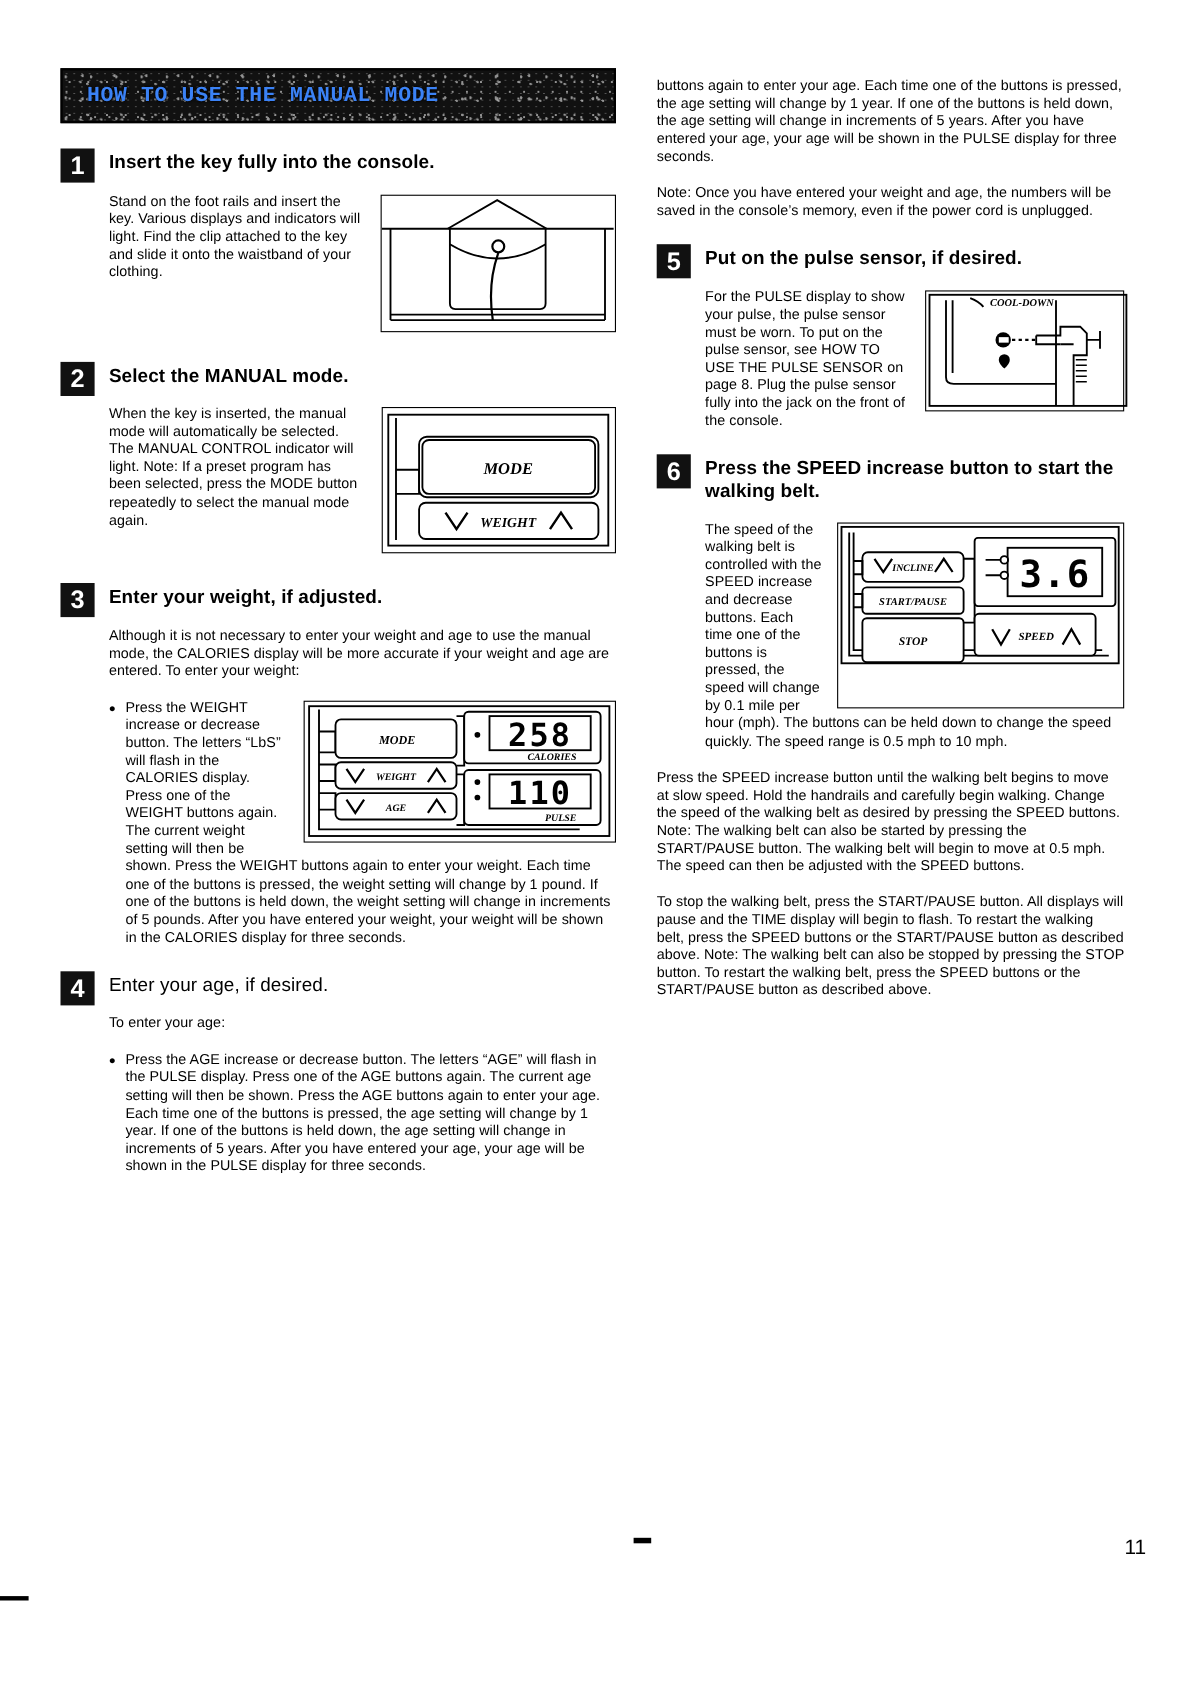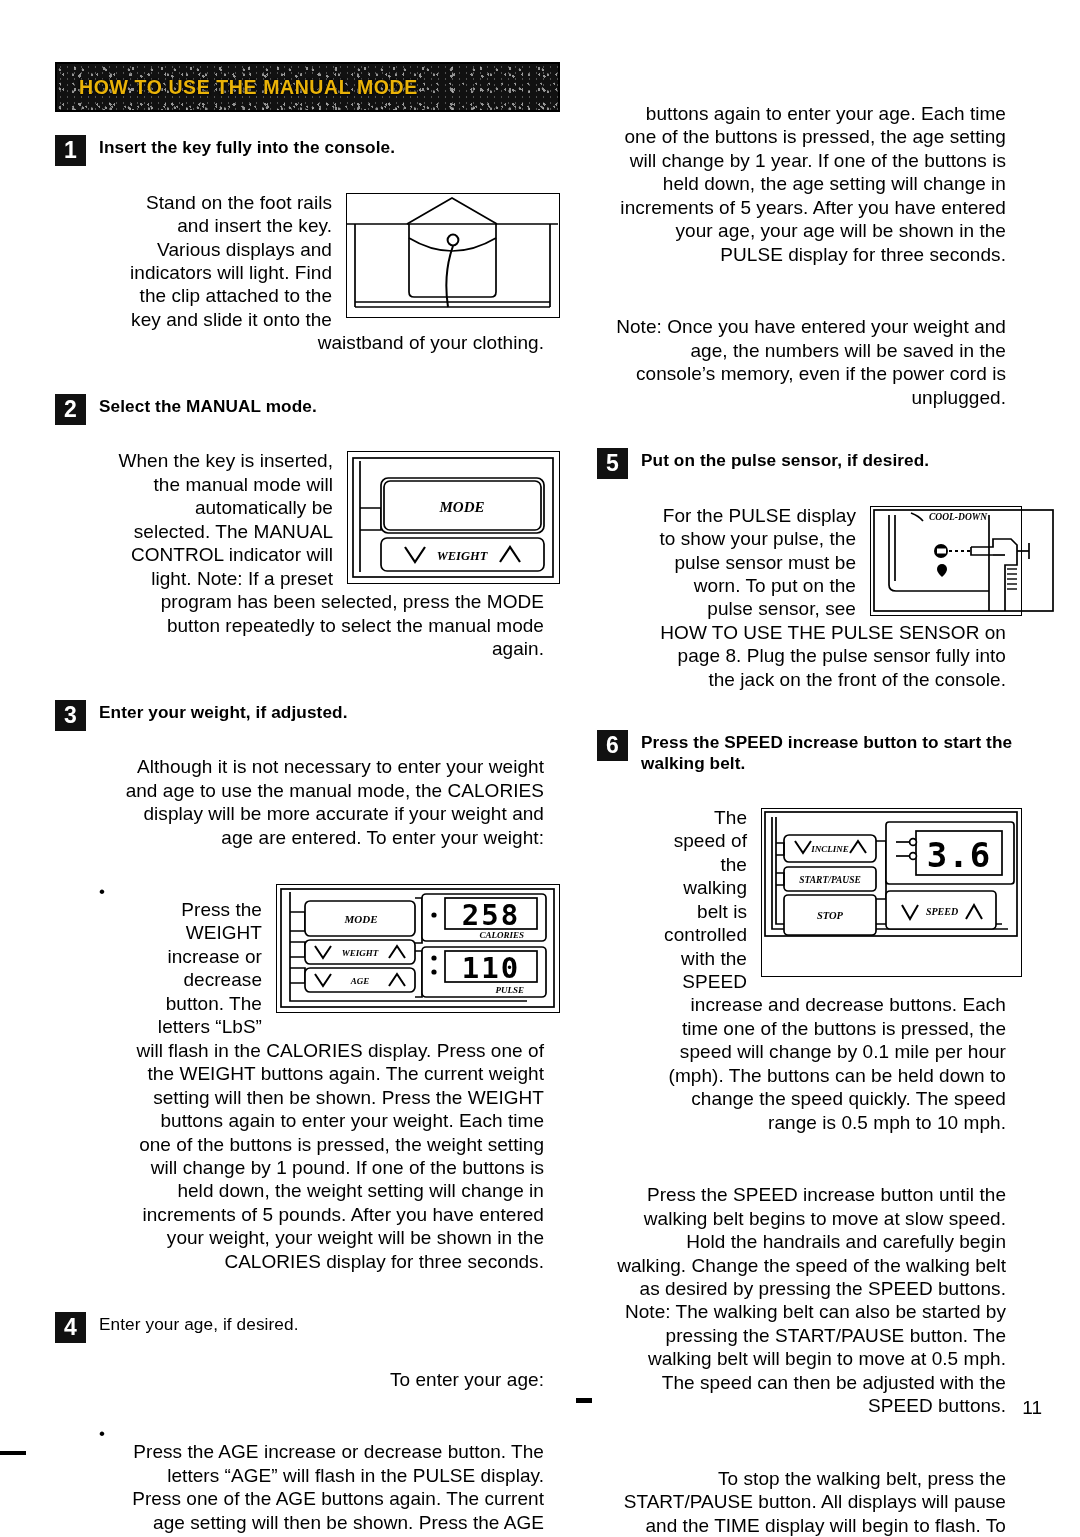--- a/index.html
+++ b/index.html
@@ -25,33 +25,33 @@
        radial-gradient(circle at 84% 62%, #fff 0 1.1px, transparent 1.2px),
        radial-gradient(circle at 25% 85%, #fff 0 1px, transparent 1.1px),
        radial-gradient(circle at 72% 88%, #fff 0 1.2px, transparent 1.3px);
      background-size:23px 19px,17px 15px,29px 21px,19px 17px,13px 23px,31px 14px;
      opacity:.55;}
   .banner .speck2{position:absolute;inset:0;
      background-image:
        radial-gradient(circle at 50% 50%, rgba(255,255,255,.8) 0 .8px, transparent .9px);
      background-size:7px 6px;opacity:.35;}
   .banner-text{position:absolute;left:22px;top:50%;transform:translateY(-50%);
-     color:#eab308;font-weight:bold;font-size:19.5px;letter-spacing:.6px;
-     text-shadow:0 0 2px #000,0 0 3px #000;white-space:nowrap;z-index:3;}
+     color:#3b82f6;font-weight:bold;font-size:19.5px;letter-spacing:.6px;
+     text-shadow:0 0 2px #000,0 0 3px #000;white-space:nowrap;z-index:3;font-family:Liberation Mono, monospace;}
 
   
   .step{position:relative;}
   .stepnum{position:absolute;left:0;top:0;width:31px;height:31px;background:#111;
            color:#fff;font-weight:bold;font-size:23px;line-height:31px;text-align:center;
            font-family:"Liberation Sans",sans-serif;}
   .stephead{margin-left:44px;font-weight:bold;font-size:17.2px;line-height:1.2;
             padding-top:2px;letter-spacing:.1px;}
   .stephead.tight{line-height:1.18;}
 
-  p{margin:16px;font-size:19px;line-height:1.235;letter-spacing:.05px;text-align:right;}
+  p{margin:0;font-size:13px;line-height:1.235;letter-spacing:.05px;}
   .body{margin-left:44px;} .gap-m{height:17px;} .gap-l{height:23px;}
 
   .bullet{display:flex;margin-left:44px;}
   .bullet .dot{width:15px;flex:none;font-size:17px;line-height:1.235;}
   .bullet .btxt{flex:1;}
 
   
   .wrapfig{float:right;margin:2px 0 4px 14px;}
   .clearer{clear:both;}
 
@@ -235,21 +235,21 @@
     <div class="gap-l"></div>
 
     <div class="step">
       <div class="stepnum">5</div>
       <div class="stephead">Put on the pulse sensor, if desired.</div>
     </div>
     <div class="gap-m"></div>
 
     <div class="body">
       <div class="wrapfig">
-        <div class="fig" style="width:152px;height:110px;">
+        <div class="fig" style="width:181px;height:110px;">
           <svg width="185" height="107" viewBox="0 0 185 107">
             <g fill="none" stroke="#000" stroke-width="1.7">
               <rect x="3" y="3" width="179" height="101"></rect>
               <path d="M18,8 L18,78 Q18,84 25,84 L118,84"></path>
               <path d="M24,8 L24,74"></path>
               <path d="M40,6 Q48,9 52,14"></path>
               <line x1="118" y1="8" x2="118" y2="104"></line>
               <path d="M100,40 L122,40 L122,32 L140,32 L146,38 L146,58 L134,58 L134,104"></path>
               <path d="M122,48 L134,48"></path>
               <path d="M100,40 L100,48 L122,48"></path>

